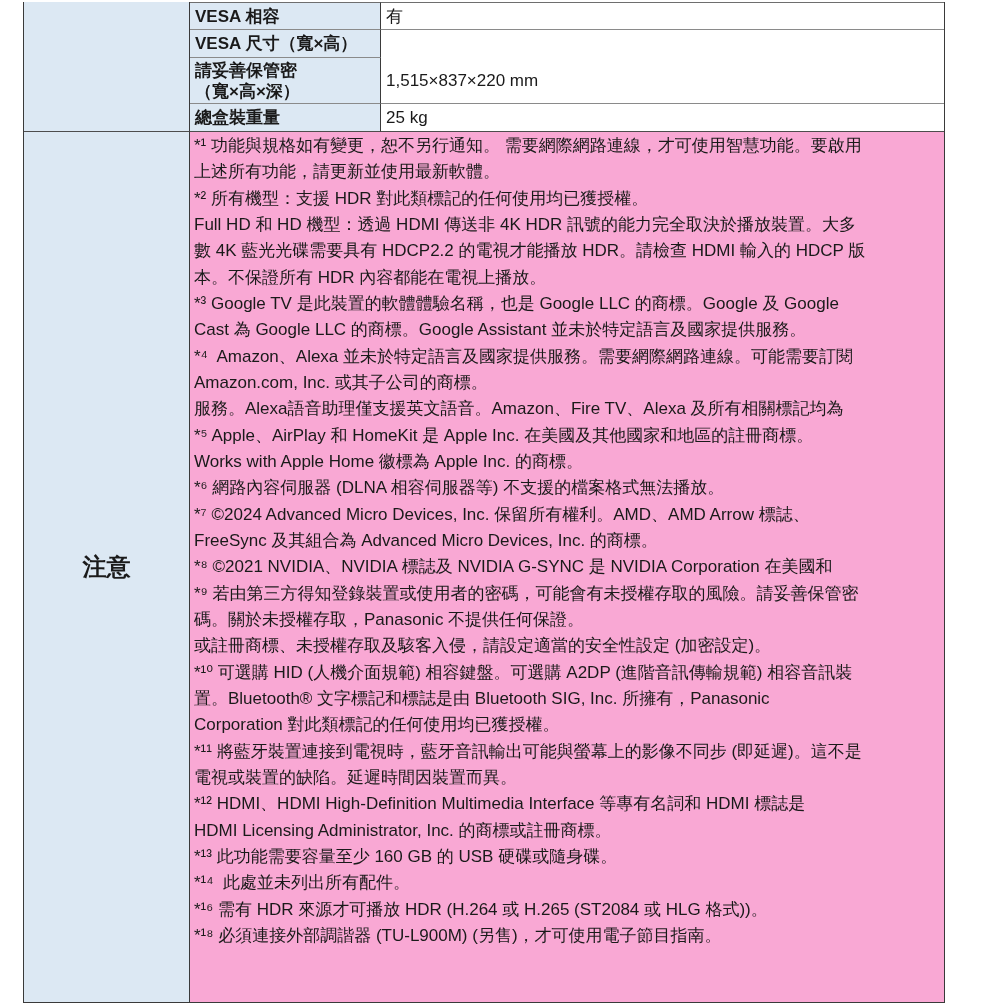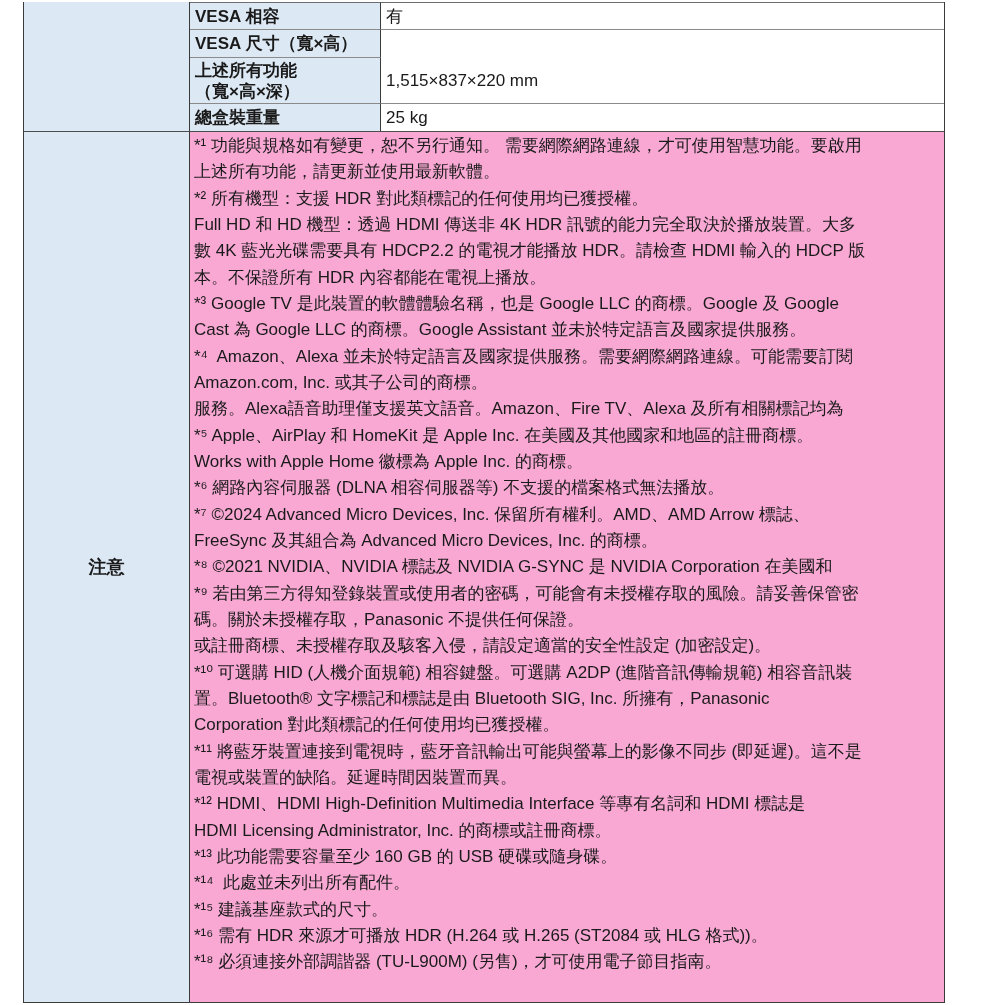--- a/index.html
+++ b/index.html
@@ -67,21 +67,21 @@
 
   .notes-header {
     grid-column: 1;
     grid-row: 5;
     background: #dce8f3;
     border-right: 1px solid #3a3a3a;
     display: flex;
     align-items: center;
     justify-content: center;
     font-weight: bold;
-    font-size: 18px;
+    font-size: 24px;
   }
 
   .notes-cell {
     grid-column: 2 / 4;
     grid-row: 5;
     background: #f9a8d4;
     padding: 1px 4px 0 4px;
     overflow: hidden;
   }
 
@@ -96,21 +96,21 @@
 
 <div class="spec-table">
 
   <div class="cat-cell"></div>
 
   <div class="label-cell row-top">VESA 相容</div>
   <div class="value-cell row-top">有</div>
 
   <div class="label-cell">VESA 尺寸（寬×高）</div>
 
-  <div class="label-cell">上述所有功能
+  <div class="label-cell">請妥善保管密
 （寬×高×深）</div>
   <div class="value-cell">1,515×837×220 mm</div>
 
   <div class="label-cell row-last">總盒裝重量</div>
   <div class="value-cell row-last">25 kg</div>
 
   <div class="notes-header">注意</div>
 
   <div class="notes-cell">
       <div class="note-line">*¹ 功能與規格如有變更，恕不另行通知。 需要網際網路連線，才可使用智慧功能。要啟用</div>
@@ -135,18 +135,17 @@
       <div class="note-line">或註冊商標、未授權存取及駭客入侵，請設定適當的安全性設定 (加密設定)。</div>
       <div class="note-line">*¹⁰ 可選購 HID (人機介面規範) 相容鍵盤。可選購 A2DP (進階音訊傳輸規範) 相容音訊裝</div>
       <div class="note-line">置。Bluetooth® 文字標記和標誌是由 Bluetooth SIG, Inc. 所擁有，Panasonic</div>
       <div class="note-line">Corporation 對此類標記的任何使用均已獲授權。</div>
       <div class="note-line">*¹¹ 將藍牙裝置連接到電視時，藍牙音訊輸出可能與螢幕上的影像不同步 (即延遲)。這不是</div>
       <div class="note-line">電視或裝置的缺陷。延遲時間因裝置而異。</div>
       <div class="note-line">*¹² HDMI、HDMI High-Definition Multimedia Interface 等專有名詞和 HDMI 標誌是</div>
       <div class="note-line">HDMI Licensing Administrator, Inc. 的商標或註冊商標。</div>
       <div class="note-line">*¹³ 此功能需要容量至少 160 GB 的 USB 硬碟或隨身碟。</div>
       <div class="note-line">*¹⁴  此處並未列出所有配件。</div>
-      <div class="note-line">*¹⁵ 建議基座款式的尺寸。</div>
       <div class="note-line">*¹⁶ 需有 HDR 來源才可播放 HDR (H.264 或 H.265 (ST2084 或 HLG 格式))。</div>
       <div class="note-line">*¹⁸ 必須連接外部調諧器 (TU-L900M) (另售)，才可使用電子節目指南。</div>
     </div>
 
 </div>
 
 </body></html>

